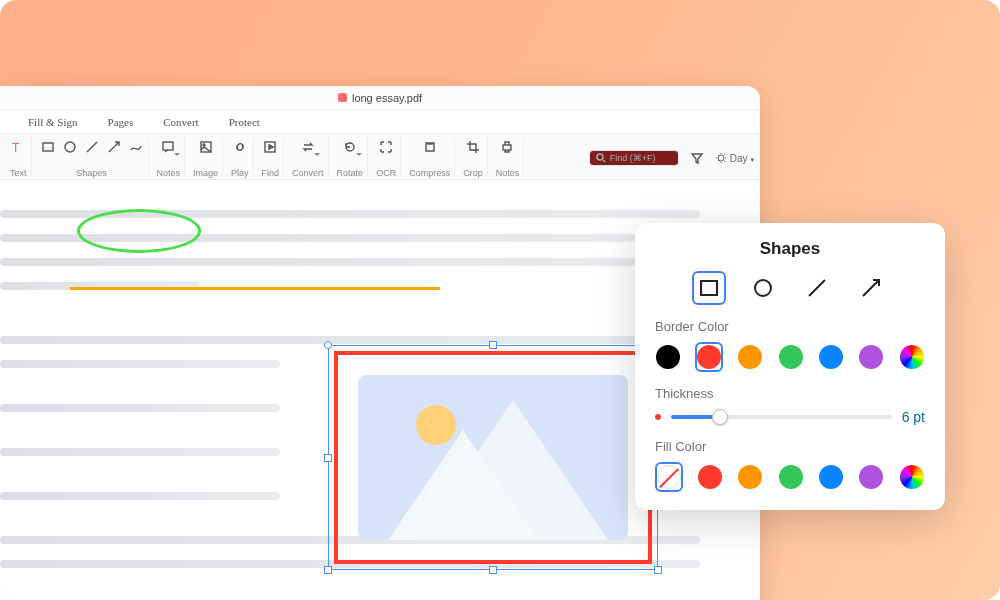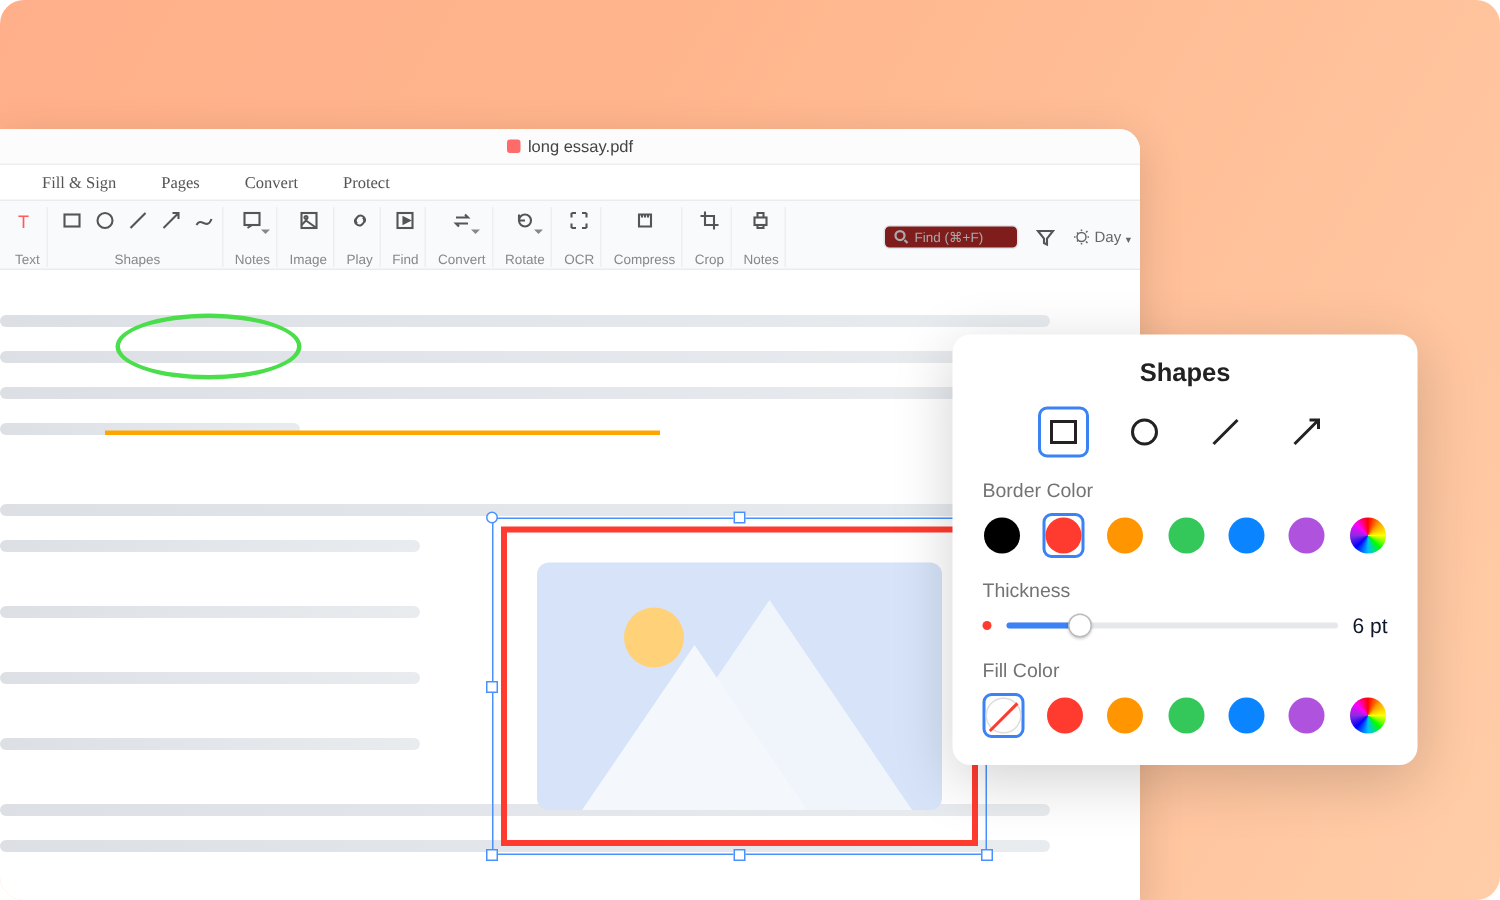--- a/index.html
+++ b/index.html
@@ -89,21 +89,21 @@
   .swatch-wrap { width: 30px; height: 30px; border-radius: 6px; display: flex; align-items: center; justify-content: center; }
   .swatch-wrap.sel { border: 2px solid #3b82f6; }
   .rainbow { background: conic-gradient(#ff0000,#ffa500,#ffff00,#00ff00,#00bfff,#0000ff,#8a2be2,#ff00ff,#ff0000); }
   .none-swatch { background: #fff; position: relative; border: 1px solid #ddd; }
   .none-swatch::after { content: ""; position: absolute; width: 120%; height: 2px; background: #ff3b30; top: 50%; left: -10%; transform: rotate(-45deg); }
   .thick-row { display: flex; align-items: center; gap: 10px; margin-bottom: 14px; }
   .thick-dot { width: 6px; height: 6px; background: #ff3b30; border-radius: 50%; }
   .slider { position: relative; flex: 1; height: 4px; background: #e5e7eb; border-radius: 2px; }
   .slider-fill { position: absolute; left: 0; top: 0; bottom: 0; width: 22%; background: #3b82f6; border-radius: 2px; }
   .slider-thumb { position: absolute; top: 50%; left: 22%; width: 16px; height: 16px; background: #fff; border: 1px solid #bbb; border-radius: 50%; transform: translate(-50%,-50%); box-shadow: 0 1px 2px rgba(0,0,0,0.2); }
-  .thick-val { font-size: 14px; color: #0f172a; white-space: nowrap; }
+  .thick-val { font-size: 14px; color: #0369a1; white-space: nowrap; }
 </style>
 </head>
 <body>
 
 <div class="stage">
 
   <div class="app-window">
 
     <div class="titlebar">
       <span class="ficon"></span>

